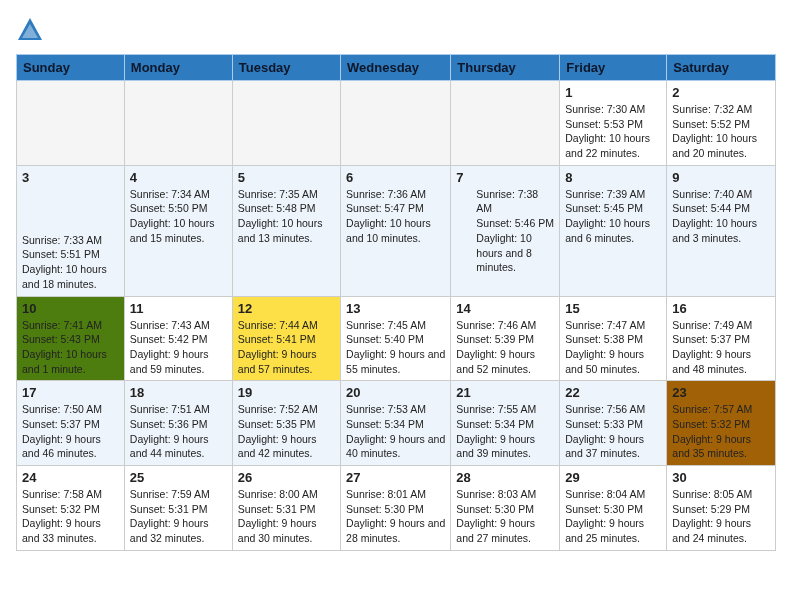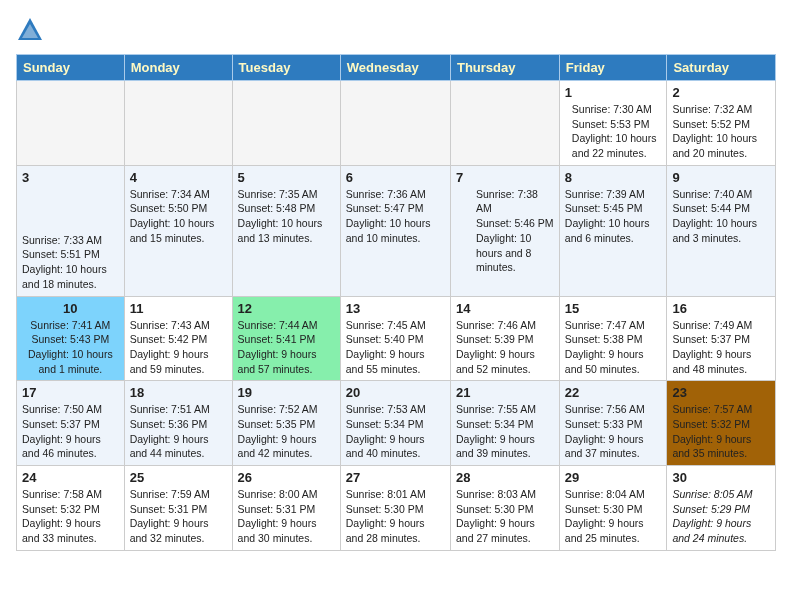--- a/index.html
+++ b/index.html
@@ -56,21 +56,21 @@
     .location {
       font-size: 16px;
       color: #444;
     }
     .calendar {
       width: 100%;
       border-collapse: collapse;
     }
     .calendar th {
       background: #2e7bbf;
-      color: #fef9c3;
+      color: #0f172a;
       font-size: 13px;
       font-weight: bold;
       padding: 5px 6px;
       text-align: left;
       border: 1px solid #aacbea;
     }
     .calendar td {
       vertical-align: top;
       border: 1px solid #ccc;
       padding: 4px 5px;
@@ -136,21 +136,21 @@
     </thead>
     <tbody id="calendar-body">
     <tr>
           <td class="empty"></td>
           <td class="empty"></td>
           <td class="empty"></td>
           <td class="empty"></td>
           <td class="empty"></td>
           <td style="background: rgb(255, 255, 255);">
             <span class="day-num">1</span>
-            <div class="day-info" style="white-space: pre-line; margin-left: 7px;">Sunrise: 7:30 AM
+            <div class="day-info" style="white-space: pre-line;">Sunrise: 7:30 AM
 Sunset: 5:53 PM
 Daylight: 10 hours and 22 minutes.</div>
           </td>
           <td style="background: rgb(255, 255, 255);">
             <span class="day-num">2</span>
             <div class="day-info" style="white-space: pre-line;">Sunrise: 7:32 AM
 Sunset: 5:52 PM
 Daylight: 10 hours and 20 minutes.</div>
           </td>
         </tr>
@@ -192,33 +192,33 @@
 Daylight: 10 hours and 6 minutes.</div>
           </td>
           <td style="background: rgb(238, 244, 251);">
             <span class="day-num">9</span>
             <div class="day-info" style="white-space: pre-line;">Sunrise: 7:40 AM
 Sunset: 5:44 PM
 Daylight: 10 hours and 3 minutes.</div>
           </td>
         </tr>
         <tr>
-          <td style="background: #7dd3fc; text-align: center;">
+          <td style="background: #4d7c0f;">
             <span class="day-num">10</span>
             <div class="day-info" style="white-space: pre-line;">Sunrise: 7:41 AM
 Sunset: 5:43 PM
 Daylight: 10 hours and 1 minute.</div>
           </td>
           <td style="background: rgb(255, 255, 255);">
             <span class="day-num">11</span>
             <div class="day-info" style="white-space: pre-line;">Sunrise: 7:43 AM
 Sunset: 5:42 PM
 Daylight: 9 hours and 59 minutes.</div>
           </td>
-          <td style="background: #86efac; margin-top: 41px;">
+          <td style="background: #fde047; margin-top: 41px;">
             <span class="day-num">12</span>
             <div class="day-info" style="white-space: pre-line;">Sunrise: 7:44 AM
 Sunset: 5:41 PM
 Daylight: 9 hours and 57 minutes.</div>
           </td>
           <td style="background: rgb(255, 255, 255);">
             <span class="day-num">13</span>
             <div class="day-info" style="white-space: pre-line;">Sunrise: 7:45 AM
 Sunset: 5:40 PM
 Daylight: 9 hours and 55 minutes.</div>
@@ -318,20 +318,20 @@
 Daylight: 9 hours and 27 minutes.</div>
           </td>
           <td style="background: rgb(255, 255, 255);">
             <span class="day-num">29</span>
             <div class="day-info" style="white-space: pre-line;">Sunrise: 8:04 AM
 Sunset: 5:30 PM
 Daylight: 9 hours and 25 minutes.</div>
           </td>
           <td style="background: rgb(255, 255, 255);">
             <span class="day-num">30</span>
-            <div class="day-info" style="white-space: pre-line; font-style: italic;">Sunrise: 8:05 AM
+            <div class="day-info" style="white-space: pre-line;">Sunrise: 8:05 AM
 Sunset: 5:29 PM
 Daylight: 9 hours and 24 minutes.</div>
           </td>
         </tr>
       </tbody>
   </table>
 </div>
 
 </body></html>

